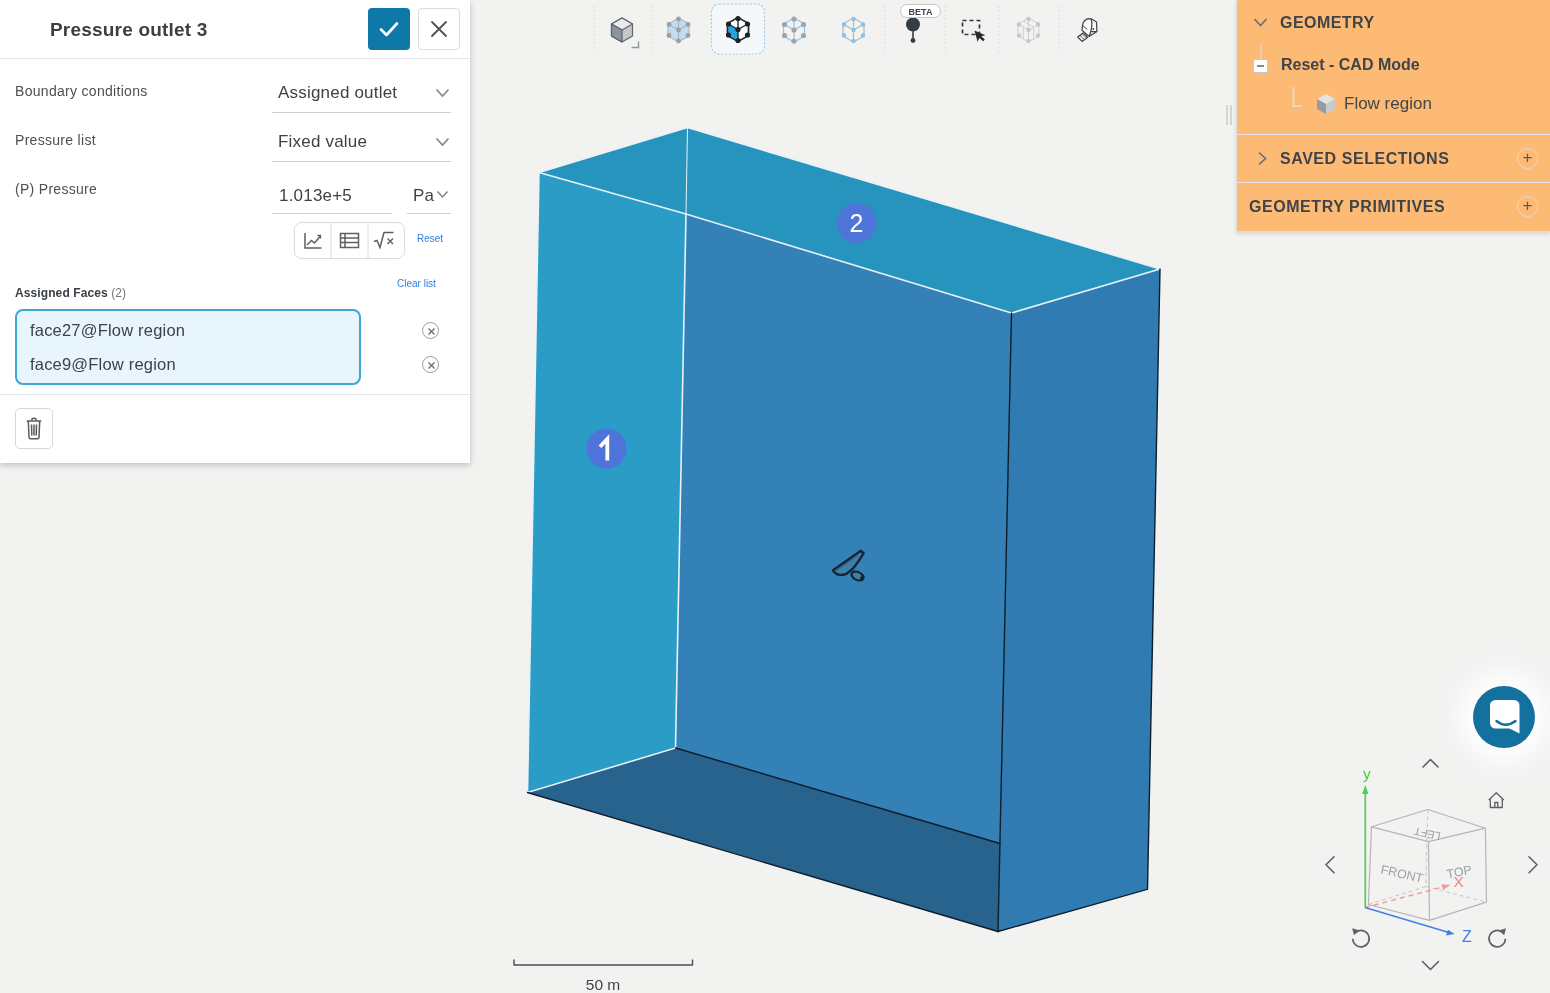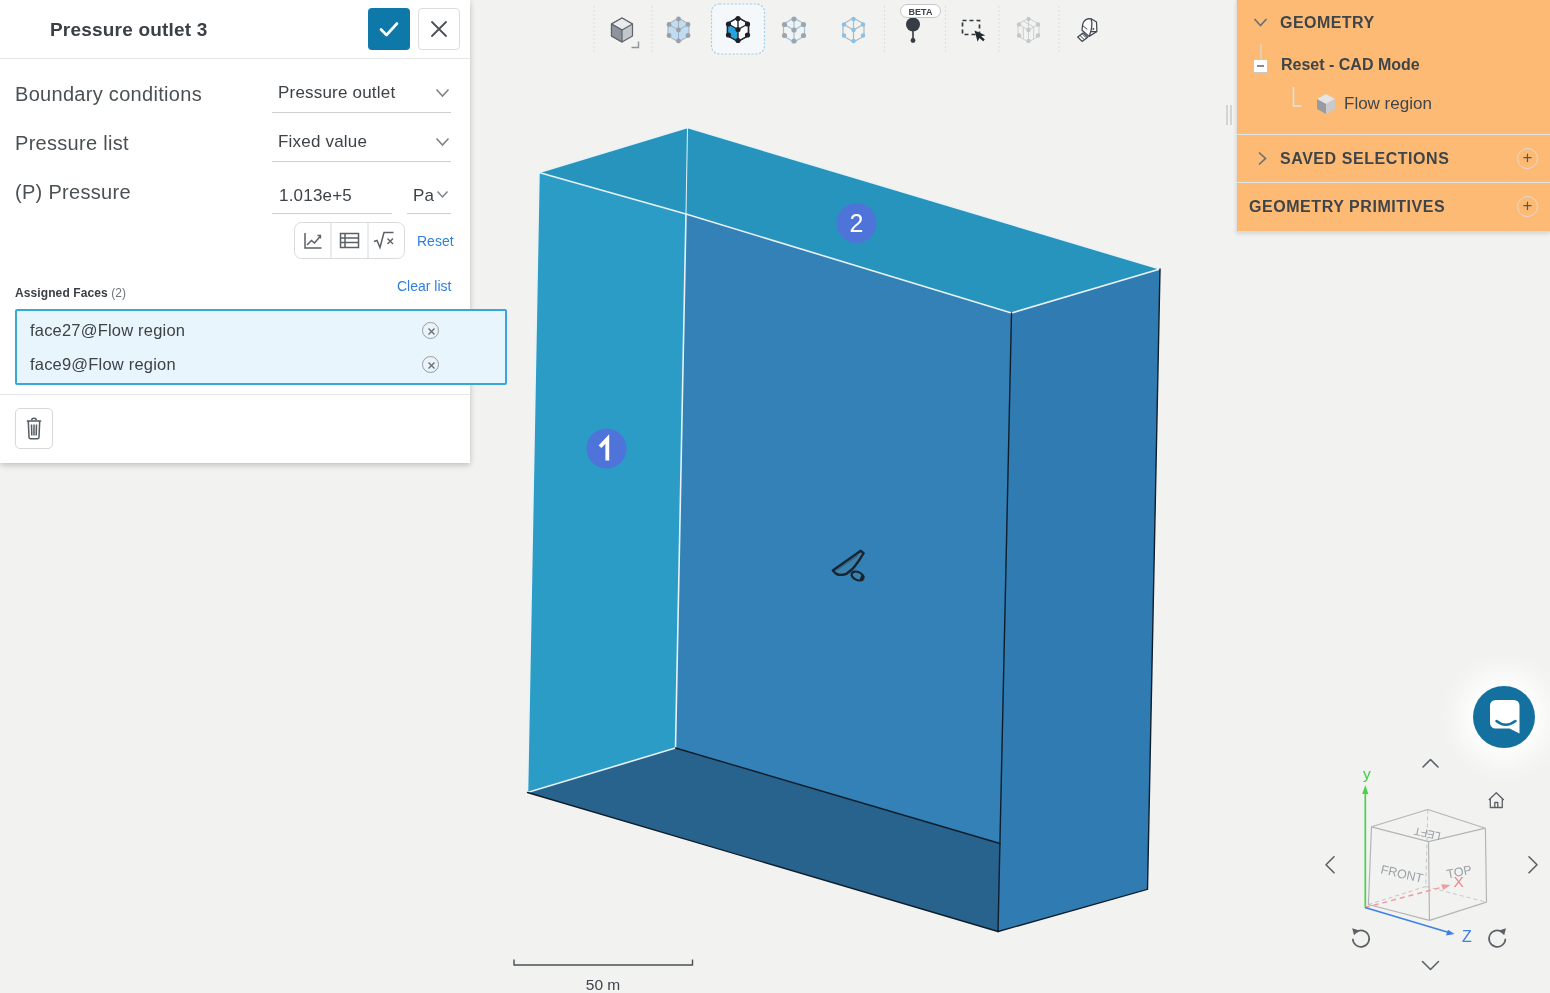--- a/index.html
+++ b/index.html
@@ -6,26 +6,26 @@
   body{width:1550px;height:993px;overflow:hidden;background:#f2f2f1;
        font-family:"Liberation Sans",sans-serif;position:relative;}
   .abs{position:absolute;}
   
   #lpanel{left:0;top:0;width:470px;height:463px;background:#fff;
           box-shadow:0 2px 6px rgba(0,0,0,.22);z-index:30;}
   #lpanel .hdr{position:absolute;left:21px;top:19px;font-size:19px;font-weight:bold;color:#3a4045;letter-spacing:.2px;margin-left:29px;}
   .btn-ok{position:absolute;left:368px;top:8px;width:42px;height:42px;border-radius:4px;background:#0e78a9;}
   .btn-x{position:absolute;left:418px;top:8px;width:42px;height:42px;border-radius:4px;background:#fff;border:1px solid #dcdcdc;box-sizing:border-box;}
   .hdiv{position:absolute;left:0;width:100%;height:1px;background:#e7e7e7;}
-  .flabel{position:absolute;left:15px;font-size:20px;letter-spacing:.3px;color:#4a5054;}
+  .flabel{position:absolute;left:15px;font-size:14px;letter-spacing:.3px;color:#4a5054;}
   .fval{position:absolute;font-size:17px;letter-spacing:.2px;color:#3d4247;}
   .uline{position:absolute;height:1px;background:#cfcfcf;}
-  .link{position:absolute;font-size:14px;color:#2e7fdc;}
-  #facebox{position:absolute;left:15px;top:309px;width:492px;height:76px;background:#e9f5fc;
-           border:2px solid #3aa7d9;border-radius:2px;box-sizing:border-box;}
+  .link{position:absolute;font-size:10px;color:#2e7fdc;}
+  #facebox{position:absolute;left:15px;top:309px;width:346px;height:76px;background:#e9f5fc;
+           border:2px solid #3aa7d9;border-radius:8px;box-sizing:border-box;}
   .fitem{position:absolute;left:13px;font-size:16.5px;letter-spacing:.2px;color:#3d4247;}
   .xcirc{position:absolute;width:17px;height:17px;border-radius:50%;border:1px solid #9b9b9b;box-sizing:border-box;}
   .xcirc svg{position:absolute;left:2px;top:2px;}
   .btn-trash{position:absolute;left:15px;top:408px;width:38px;height:41px;border:1px solid #d8d8d8;border-radius:5px;box-sizing:border-box;background:#fff;}
   
   #rpanel{left:1236px;top:0;width:314px;height:232px;background:#fdba74;
           border-left:1px solid #e0e0e0;border-bottom:1px solid #dcdcdc;box-sizing:border-box;
           box-shadow:0 2px 4px rgba(0,0,0,.12);z-index:30;}
   #rpanel .sect{position:absolute;font-size:16px;font-weight:bold;color:#3e4448;letter-spacing:.55px;}
   #rpanel .item{position:absolute;font-size:17px;color:#41464b;}
@@ -249,21 +249,21 @@
 <div id="lpanel" class="abs">
   <div class="hdr">Pressure outlet 3</div>
   <div class="btn-ok"><svg width="42" height="42" viewBox="0 0 42 42">
         <path d="M13,21.5 L18.5,27 L29,15.5" stroke="#fff" stroke-width="2.6" fill="none" stroke-linecap="round" stroke-linejoin="round"></path>
       </svg></div>
   <div class="btn-x"><svg width="40" height="40" viewBox="0 0 40 40">
         <path d="M13,13 L27,27 M27,13 L13,27" stroke="#4c5156" stroke-width="1.8" stroke-linecap="round"></path>
       </svg></div>
   <div class="hdiv" style="top:58px"></div>
   <div class="flabel" style="top:83px">Boundary conditions</div>
-  <div class="fval" style="left:278px;top:83px">Pressure outlet</div>
+  <div class="fval" style="left:278px;top:83px">Assigned outlet</div>
   <svg class="abs" style="left:435px;top:88px" width="15" height="10" viewBox="0 0 15 10">
       <path d="M1.5,1.5 L7.5,8 L13.5,1.5" stroke="#7e8488" stroke-width="1.6" fill="none"></path>
     </svg>
   <div class="uline" style="left:272px;top:112px;width:179px"></div>
   <div class="flabel" style="top:132px">Pressure list</div>
   <div class="fval" style="left:278px;top:132px">Fixed value</div>
   <svg class="abs" style="left:435px;top:137px" width="15" height="10" viewBox="0 0 15 10">
       <path d="M1.5,1.5 L7.5,8 L13.5,1.5" stroke="#7e8488" stroke-width="1.6" fill="none"></path>
     </svg>
   <div class="uline" style="left:272px;top:161px;width:179px"></div>

